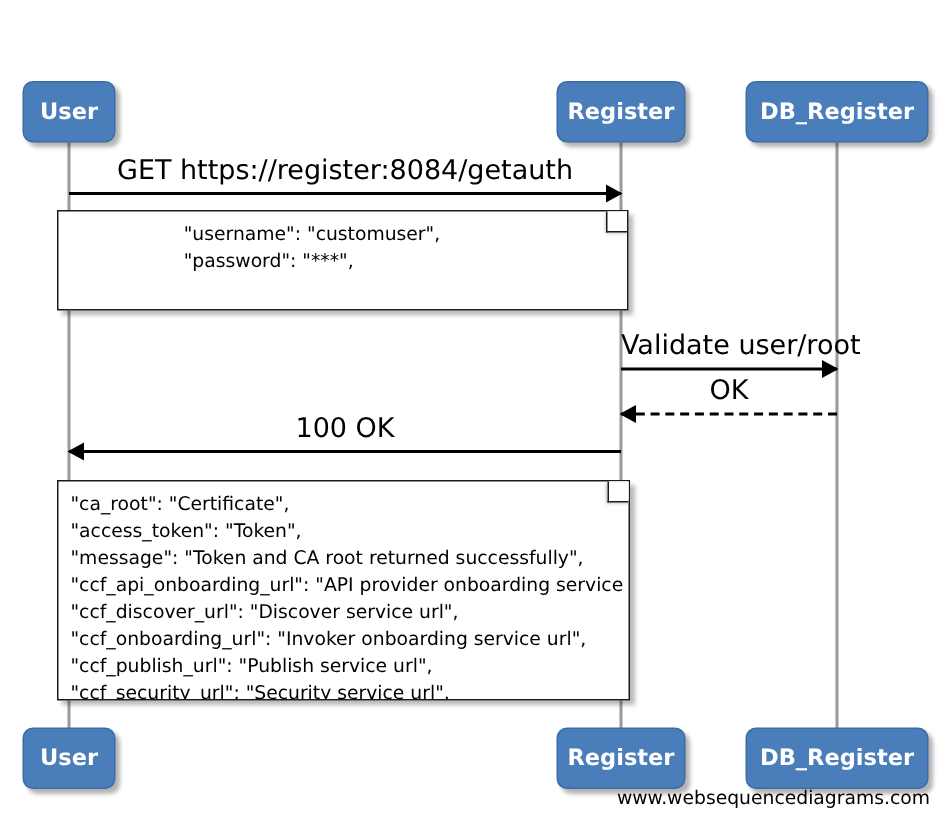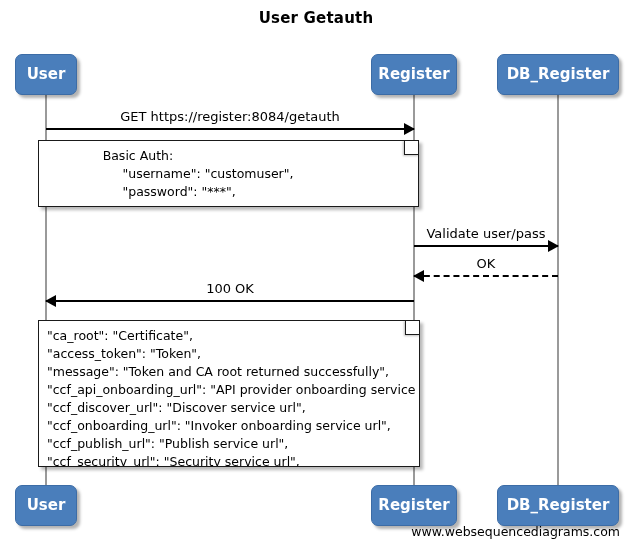--- a/index.html
+++ b/index.html
@@ -92,21 +92,21 @@
   }
   .msg.to-left .arrow-head {
     left: -1px;
     border-right: 11px solid #000000;
   }
   .msg .msg-label {
     position: absolute;
     bottom: 4px;
     width: 100%;
     text-align: center;
-    font-size: 13px;
+    font-size: 18px;
     color: #000000;
     white-space: nowrap;
   }
 
   
   .note {
     position: absolute;
     box-sizing: border-box;
     background: #ffffff;
     border: 1.5px solid #1a1a1a;
@@ -157,21 +157,20 @@
     font-size: 12.5px;
     color: #000000;
     white-space: nowrap;
   }
 </style>
 </head>
 <body>
 
 <div id="canvas">
 
-  <div class="diagram-title">User Getauth</div>
 
   <div class="lifeline" style="left:45px;  top:95px;  height:393px;"></div>
   <div class="lifeline" style="left:413px; top:95px;  height:393px;"></div>
   <div class="lifeline" style="left:557px; top:95px;  height:393px;"></div>
 
   <div class="actor-box" style="left:15px; top:54px; width:62px; height:41px;">
     <span class="actor-label">User</span>
   </div>
   <div class="actor-box" style="left:371px; top:54px; width:86px; height:41px;">
     <span class="actor-label">Register</span>
@@ -182,28 +181,27 @@
 
   <div class="msg to-right" style="left:46px; top:128px; width:368px;">
     <div class="msg-label">GET https://register:8084/getauth</div>
     <div class="msg-line"></div>
     <div class="arrow-head"></div>
   </div>
 
   <div class="note centered" style="left:38px; top:140px; width:381px; height:67px; padding:6px 8px 0 8px;">
     <div class="note-fold"></div>
     <div class="note-lines">
-      <span class="note-line">              Basic Auth:</span>
       <span class="note-line">                   "username": "customuser",</span>
       <span class="note-line">                   "password": "***",</span>
     </div>
   </div>
 
   <div class="msg to-right" style="left:414px; top:245px; width:144px;">
-    <div class="msg-label">Validate user/pass</div>
+    <div class="msg-label">Validate user/root</div>
     <div class="msg-line"></div>
     <div class="arrow-head"></div>
   </div>
 
   <div class="msg to-left dashed" style="left:414px; top:275px; width:144px;">
     <div class="msg-label">OK</div>
     <div class="msg-line"></div>
     <div class="arrow-head"></div>
   </div>
 

